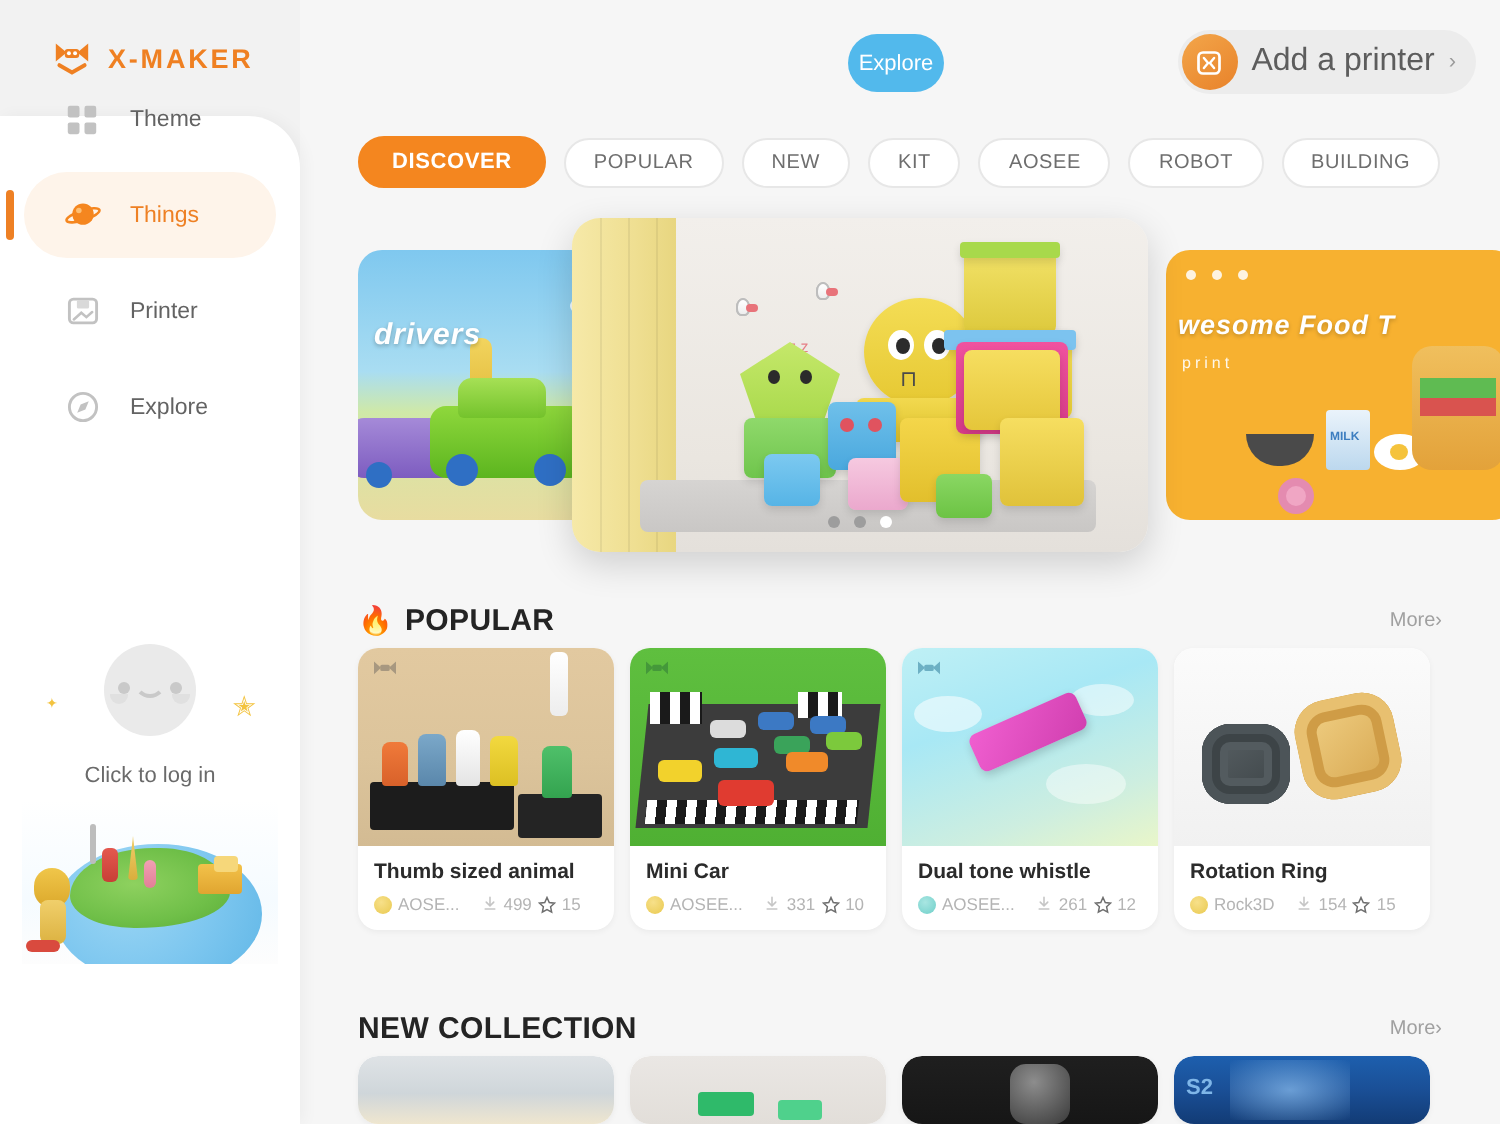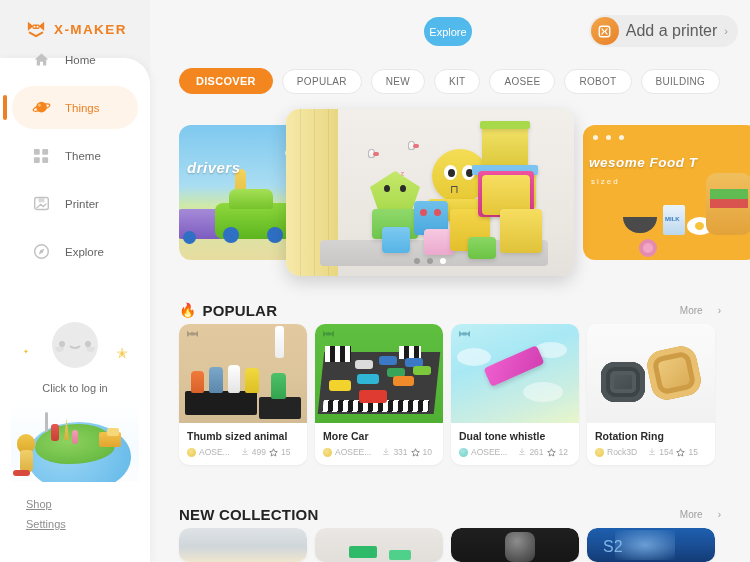--- a/index.html
+++ b/index.html
@@ -335,21 +335,21 @@
   .section-head {
     position:absolute; left:29px; width: 542px; height: 22px;
     display:flex; align-items:center;
   }
   .section-title {
     font-size: 15px; font-weight: bold; color: #242424; letter-spacing: .2px;
   }
   .flame { margin-right: 6px; font-size: 14px; }
   .more {
     margin-left:auto; font-size: 10px; color:#a0a0a0; cursor:pointer;
-    display:flex; align-items:center; gap:15px;
+    display:flex; align-items:center; gap:0;
   }
   #popular-head { top: 299px; }
   #newcol-head  { top: 503px; }
 
   
   .card-row { position:absolute; left:29px; width: 542px; display:flex; gap:8px; }
   #popular-row { top: 324px; }
   #newcol-row  { top: 528px; }
   .card {
     width: 128px; background:#fff; border-radius: 10px; overflow:hidden;
@@ -402,21 +402,21 @@
 
   .nc-img { width:128px; height:34px; border-radius: 10px 10px 0 0; overflow:hidden; position:relative; }
   .nc1 { background: linear-gradient(180deg,#dfe3e6 0%, #cfd6da 55%, #efe6cf 100%); }
   .nc2 { background: linear-gradient(180deg,#eae7e4 0%, #e2ded9 100%); }
   .nc2 .g1 { position:absolute; left:34px; top:18px; width:28px;height:12px; background:#2fba6a; border-radius:2px; }
   .nc2 .g2 { position:absolute; left:74px; top:22px; width:22px;height:10px; background:#4fd18c; border-radius:2px; }
   .nc3 { background: linear-gradient(180deg,#1f1f1f 0%, #161616 100%); }
   .nc3 .hand { position:absolute; left:54px; top:4px; width:30px;height:30px;
     background: radial-gradient(circle at 40% 30%,#8d8d8d,#3a3a3a); border-radius: 8px; }
   .nc4 { background: linear-gradient(180deg,#1d5fae 0%, #1a4f96 50%, #123b75 100%); }
-  .nc4 .txt { position:absolute; left:16px; top:10px; font-size:16px; color:#7fb6e8; font-weight:normal; }
+  .nc4 .txt { position:absolute; left:6px; top:10px; font-size:11px; color:#7fb6e8; font-weight:bold; }
   .nc4 .glow { position:absolute; left:28px; top:2px; width:60px; height:30px;
     background: radial-gradient(ellipse at center, rgba(160,210,255,.6), rgba(20,70,140,0)); }
 
   svg { display:block; }
 </style>
 </head>
 <body>
 
 <div id="app">
 
@@ -432,50 +432,42 @@
           <circle cx="9.3" cy="7.4" r="1.1" fill="#fff"></circle>
           <circle cx="12.7" cy="7.4" r="1.1" fill="#fff"></circle>
           <path d="M4 14 L11 18 L18 14" stroke="#ef8022" stroke-width="2.2" fill="none" stroke-linecap="round"></path>
         </svg>
       </span>
       <span class="logo-text">X-MAKER</span>
     </div>
 
     <div class="nav-list">
 
-      <div class="nav-item">
-        <span class="nav-ico">
-          <svg viewBox="0 0 20 20" width="17" height="17">
-            <path d="M10 3 L18 10 H15.6 V17 H11.8 V12.6 H8.2 V17 H4.4 V10 H2 Z" fill="#c2c2c2"></path>
-          </svg>
-        </span>
-        <span class="nav-lbl">Home</span>
-      </div>
-
-      <div class="nav-item active">
-        <span class="nav-ico">
-          <svg viewBox="0 0 22 22" width="19" height="19">
-            <circle cx="11" cy="10.5" r="6.2" fill="#f5861f"></circle>
-            <ellipse cx="11" cy="11.2" rx="10" ry="2.8" fill="none" stroke="#f5861f" stroke-width="1.5" transform="rotate(-18 11 11.2)"></ellipse>
-            <circle cx="8.6" cy="8.4" r="1.6" fill="#fdbf74"></circle>
-          </svg>
-        </span>
-        <span class="nav-lbl">Things</span>
-      </div>
 
       <div class="nav-item">
         <span class="nav-ico">
           <svg viewBox="0 0 18 18" width="16" height="16">
             <rect x="1" y="1" width="6.6" height="6.6" rx="1.2" fill="#c2c2c2"></rect>
             <rect x="10.4" y="1" width="6.6" height="6.6" rx="1.2" fill="#c2c2c2"></rect>
             <rect x="1" y="10.4" width="6.6" height="6.6" rx="1.2" fill="#c2c2c2"></rect>
             <rect x="10.4" y="10.4" width="6.6" height="6.6" rx="1.2" fill="#c2c2c2"></rect>
           </svg>
         </span>
         <span class="nav-lbl">Theme</span>
+      </div>
+
+      <div class="nav-item active">
+        <span class="nav-ico">
+          <svg viewBox="0 0 22 22" width="19" height="19">
+            <circle cx="11" cy="10.5" r="6.2" fill="#f5861f"></circle>
+            <ellipse cx="11" cy="11.2" rx="10" ry="2.8" fill="none" stroke="#f5861f" stroke-width="1.5" transform="rotate(-18 11 11.2)"></ellipse>
+            <circle cx="8.6" cy="8.4" r="1.6" fill="#fdbf74"></circle>
+          </svg>
+        </span>
+        <span class="nav-lbl">Things</span>
       </div>
 
       <div class="nav-item">
         <span class="nav-ico">
           <svg viewBox="0 0 20 20" width="17" height="17">
             <rect x="2" y="3" width="16" height="14" rx="2.4" fill="none" stroke="#c2c2c2" stroke-width="1.7"></rect>
             <rect x="6.4" y="3.6" width="7.2" height="5" rx="1" fill="#d9d9d9"></rect>
             <path d="M4.6 15 L9 11 L12 13.6 L15.4 10.6" stroke="#c2c2c2" stroke-width="1.5" fill="none" stroke-linecap="round"></path>
           </svg>
         </span>
@@ -516,24 +508,20 @@
         <span class="fig red"></span>
         <span class="fig pink"></span>
         <span class="fig house"></span>
         <span class="fig house2"></span>
         <span class="kid-head"></span>
         <span class="kid-body"></span>
         <span class="kid-shoe"></span>
       </div>
     </div>
 
-    <div id="sidebar-links">
-      <span class="side-link">Shop</span>
-      <span class="side-link">Settings</span>
-    </div>
   </div>
 
   <div id="main">
 
     <div id="header">
       <button id="search-btn">Explore</button>
 
       <div id="printer-btn">
         <span id="printer-icon">
           <svg viewBox="0 0 20 20" width="15" height="15">
@@ -635,21 +623,21 @@
       </div>
 
       <div class="slide side right">
         <span class="s-right-bg"></span>
         <span class="dotrow">
             <i></i>
             <i></i>
             <i></i>
           </span>
         <span class="s-right-title">wesome Food T</span>
-        <span class="s-right-sub">sized</span>
+        <span class="s-right-sub">print</span>
         <span class="pan"></span>
         <span class="milk">
             <span>MILK</span>
           </span>
         <span class="egg"></span>
         <span class="donut"></span>
         <span class="burger-guy"></span>
       </div>
     </div>
 
@@ -726,21 +714,21 @@
           </span>
           <span class="card-badge">
             <svg viewBox="0 0 16 14" width="13" height="11">
               <path d="M1 1 L5.5 5 L1 9 Z" fill="#3f8f3a"></path>
               <path d="M15 1 L10.5 5 L15 9 Z" fill="#3f8f3a"></path>
               <rect x="5" y="3" width="6" height="4" rx="1" fill="#3f8f3a"></rect>
             </svg>
           </span>
         </div>
         <div class="card-body">
-          <div class="card-title">More Car</div>
+          <div class="card-title">Mini Car</div>
           <div class="card-meta">
             <span class="meta-av"></span>
             <span class="meta-author">AOSEE...</span>
             <span class="meta-sep"></span>
             <span>
               <svg viewBox="0 0 12 12" width="8" height="8">
                 <path d="M6 1 V7 M3.2 4.6 L6 7.4 L8.8 4.6" stroke="#c6c6c6" stroke-width="1.2" fill="none" stroke-linecap="round"></path>
                 <path d="M2.4 9.8 H9.6" stroke="#c6c6c6" stroke-width="1.2" stroke-linecap="round"></path>
               </svg>
             </span>

